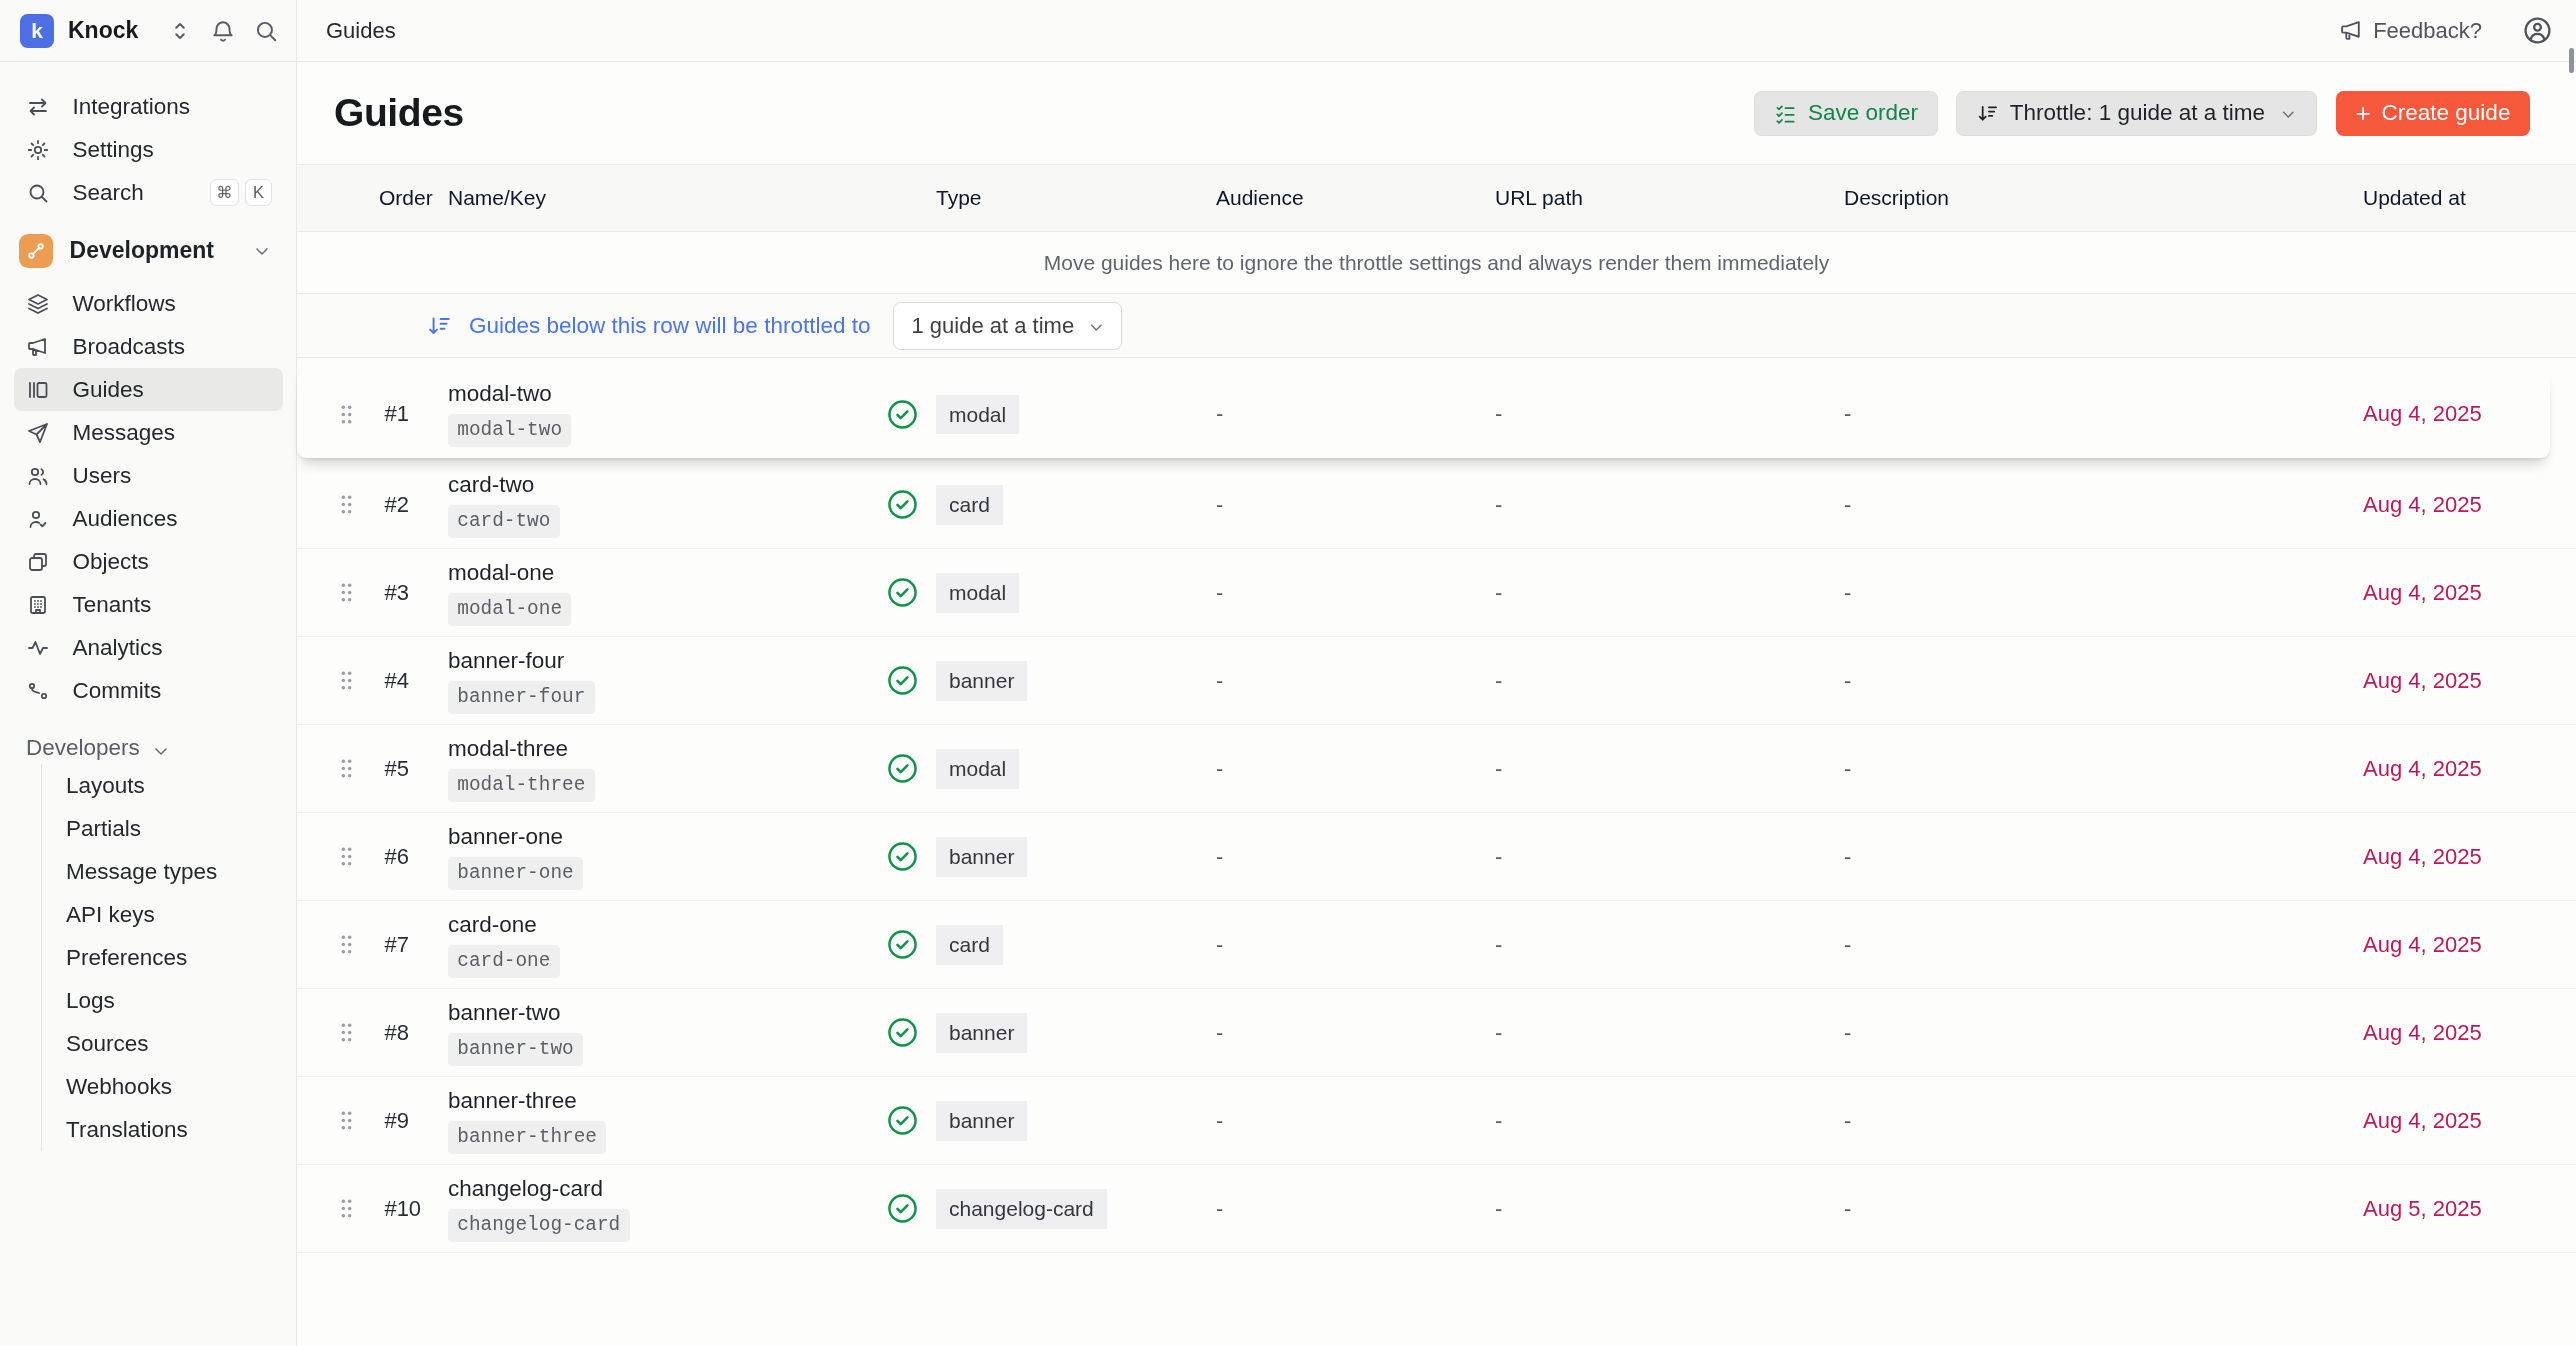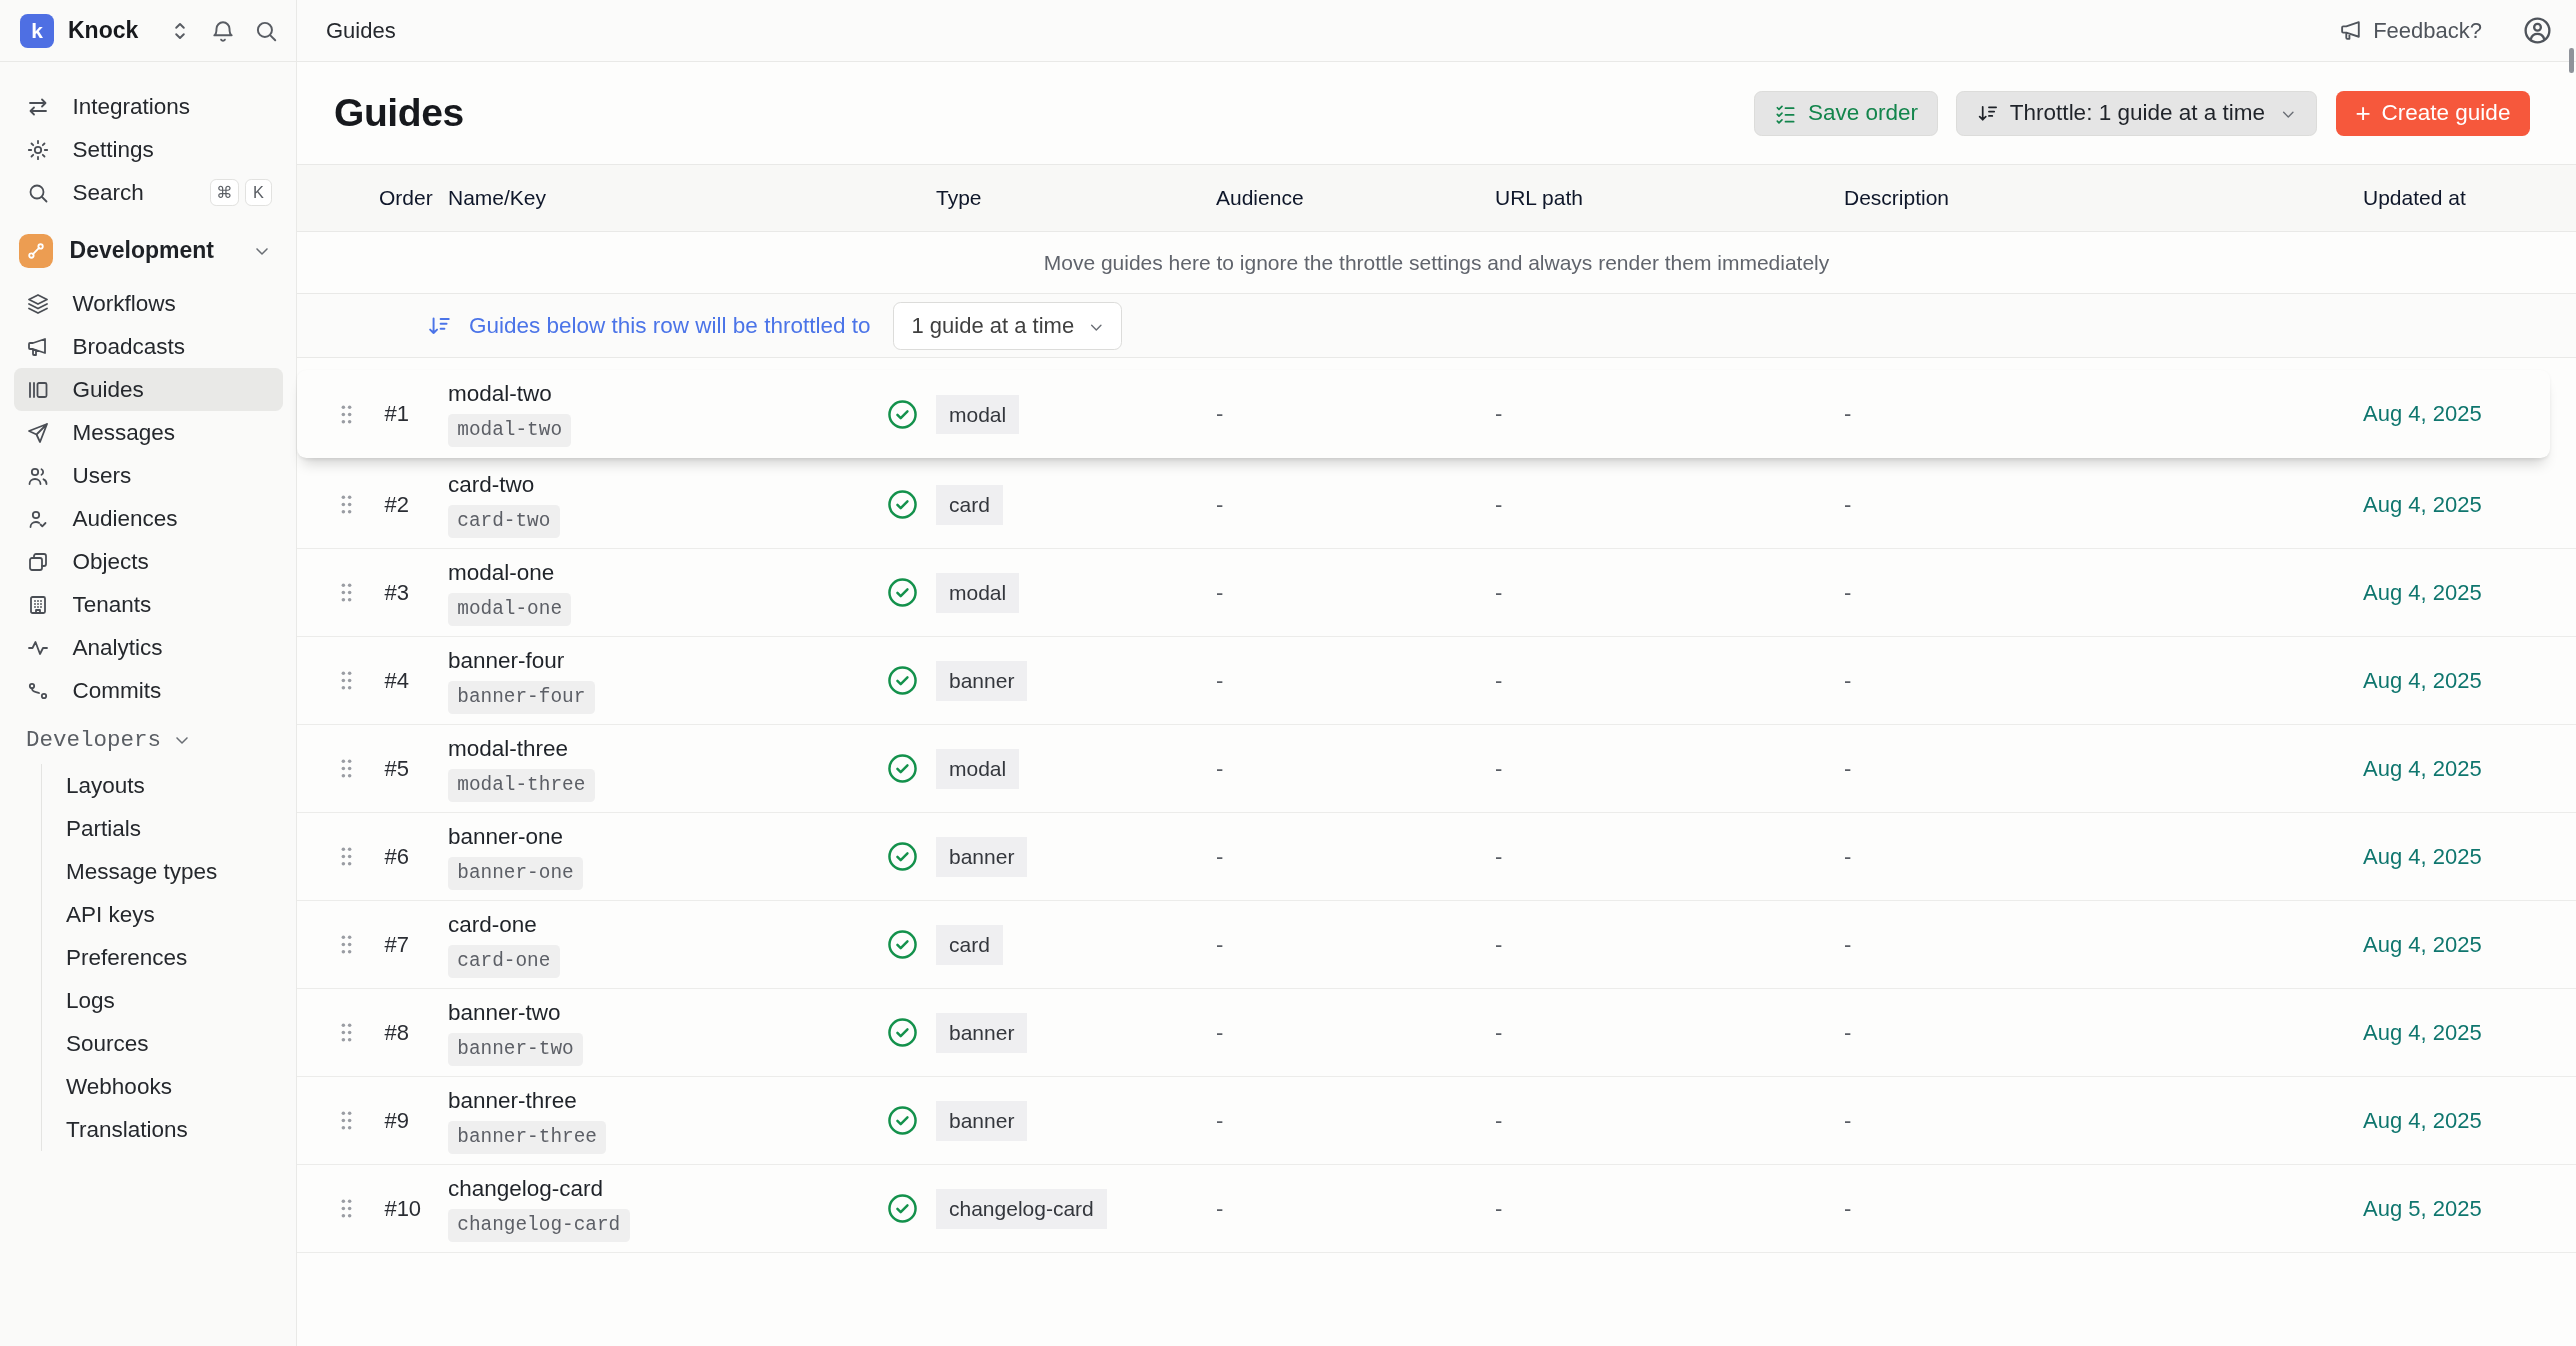--- a/index.html
+++ b/index.html
@@ -52,22 +52,22 @@
   }
   .env-badge {
     width:34px; height:34px; border-radius:9.3px;
     display:flex; align-items:center; justify-content:center; color:#fff;
   }
   .env-badge svg { width:22px; height:22px; }
   .env-header .lbl { font-size:23px; font-weight:600; color:#1E2126; margin-left:17px; flex:1; }
   .chev { width:20px; height:20px; color:#6A6E75; }
   .chev svg { width:100%; height:100%; }
   .dev-header {
-    height:43px; display:flex; align-items:center;
-    margin:6.2px 13px 0 26px; cursor:pointer;font-family:Liberation Mono, monospace;
+    height:43px; display:flex; align-items:flex-end;
+    margin:6.2px 13px 0 26px; cursor:pointer;
   }
   .dev-header .lbl { font-size:22.5px; color:#5A5E64; margin-right:11px; }
   .dev-list { margin:3.1px 0 0 41px; border-left:1.5px solid #E4E4E2; padding-left:0; list-style:none; }
   .dev-item {
     height:43px; display:flex; align-items:center;
     padding-left:24px; font-size:22.5px; color:#25282D; cursor:pointer;
   }
 
   
   .main { flex:1; display:flex; flex-direction:column; background:#FDFDFC; position:relative; }
@@ -149,21 +149,21 @@
     font-size:19.4px; color:#5C5F66; background:#EFEFEF;
     border-radius:4.6px; padding:3.9px 9.3px; line-height:1.3;
   }
   .cell-status { color:#13914B; }
   .cell-status svg { width:33px; height:33px; display:block; }
   .type-badge {
     display:inline-block; font-size:21px; color:#34373D; background:#EFEFF1;
     border-radius:0; padding:7px 13px; line-height:1.2;
   }
   .cell-dash { font-size:22px; color:#595D64; }
-  .cell-date { font-size:22px; color:#0f766e; }
+  .cell-date { font-size:22px; color:#be185d; }
 
   .scroll-thumb {
     position:fixed; right:2.3px; top:48px; width:4.6px; height:25px;
     border-radius:2.3px; background:#8F939A;
   }
   .th-order { grid-column:2; }
   .th-name  { grid-column:3; }
   .th-type  { grid-column:4; }
   .th-aud   { grid-column:5; }
   .th-url   { grid-column:6; }

